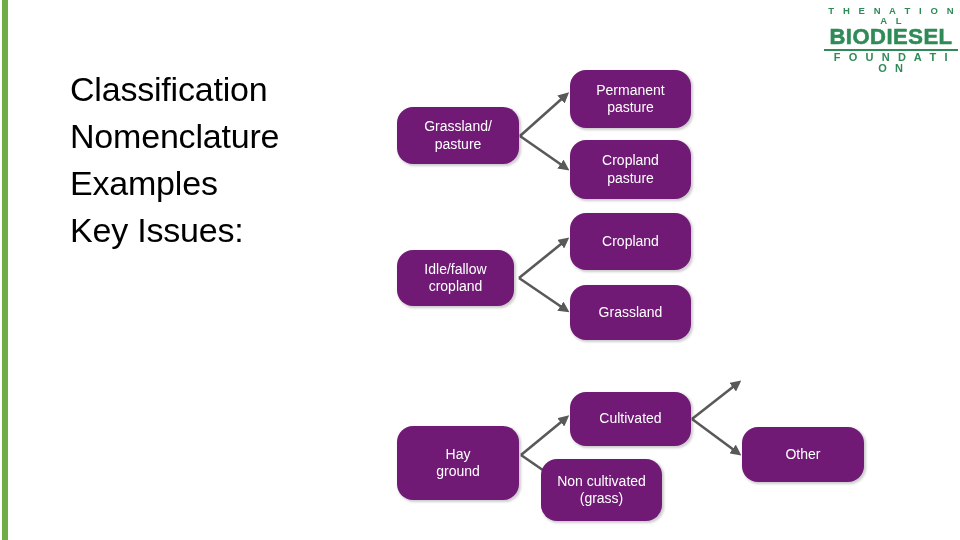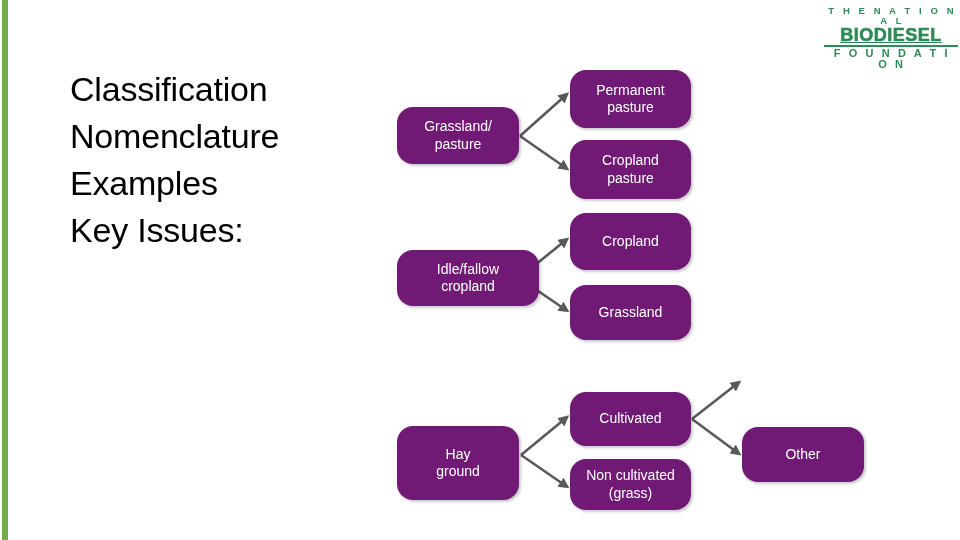--- a/index.html
+++ b/index.html
@@ -37,28 +37,27 @@
     line-height: 1;
   }
   .logo-top {
     font-size: 9.5px;
     letter-spacing: 3.1px;
     font-weight: bold;
     color: #2E8B57;
     margin-left: 3px;
   }
   .logo-mid {
-    font-size: 18px;
+    font-size: 22px;
     font-weight: bold;
     letter-spacing: 0.5px;
     color: #2E8B57;
     margin-top: 1px;
     -webkit-text-stroke: 0.6px #2E8B57;
     position: relative;
-    text-decoration: underline;
   }
   .logo-rule {
     height: 2px;
     background: #2E8B57;
     margin: 1px 0 1px 0;
   }
   .logo-bot {
     font-size: 11px;
     letter-spacing: 2.6px;
     font-weight: bold;
@@ -169,21 +168,21 @@
     </div>
   </div>
 
   <div class="node" style="left:570px; top:140px; width:121px; height:59px;">
     <div>
       <span>Cropland</span>
       <span>pasture</span>
     </div>
   </div>
 
-  <div class="node" style="left:397px; top:250px; width:142px; height:56px;">
+  <div class="node" style="left:397px; top:250px; width:117px; height:56px;">
     <div>
       <span>Idle/fallow</span>
       <span>cropland</span>
     </div>
   </div>
 
   <div class="node" style="left:570px; top:213px; width:121px; height:57px;">
     <div>
       <span>Cropland</span>
     </div>
@@ -201,21 +200,21 @@
       <span>ground</span>
     </div>
   </div>
 
   <div class="node" style="left:570px; top:392px; width:121px; height:54px;">
     <div>
       <span>Cultivated</span>
     </div>
   </div>
 
-  <div class="node" style="left:570px; top:459px; width:121px; height:51px;">
+  <div class="node" style="left:541px; top:459px; width:121px; height:62px;">
     <div>
       <span>Non cultivated</span>
       <span>(grass)</span>
     </div>
   </div>
 
 
   <div class="node" style="left:742px; top:427px; width:122px; height:55px;">
     <div>
       <span>Other</span>

